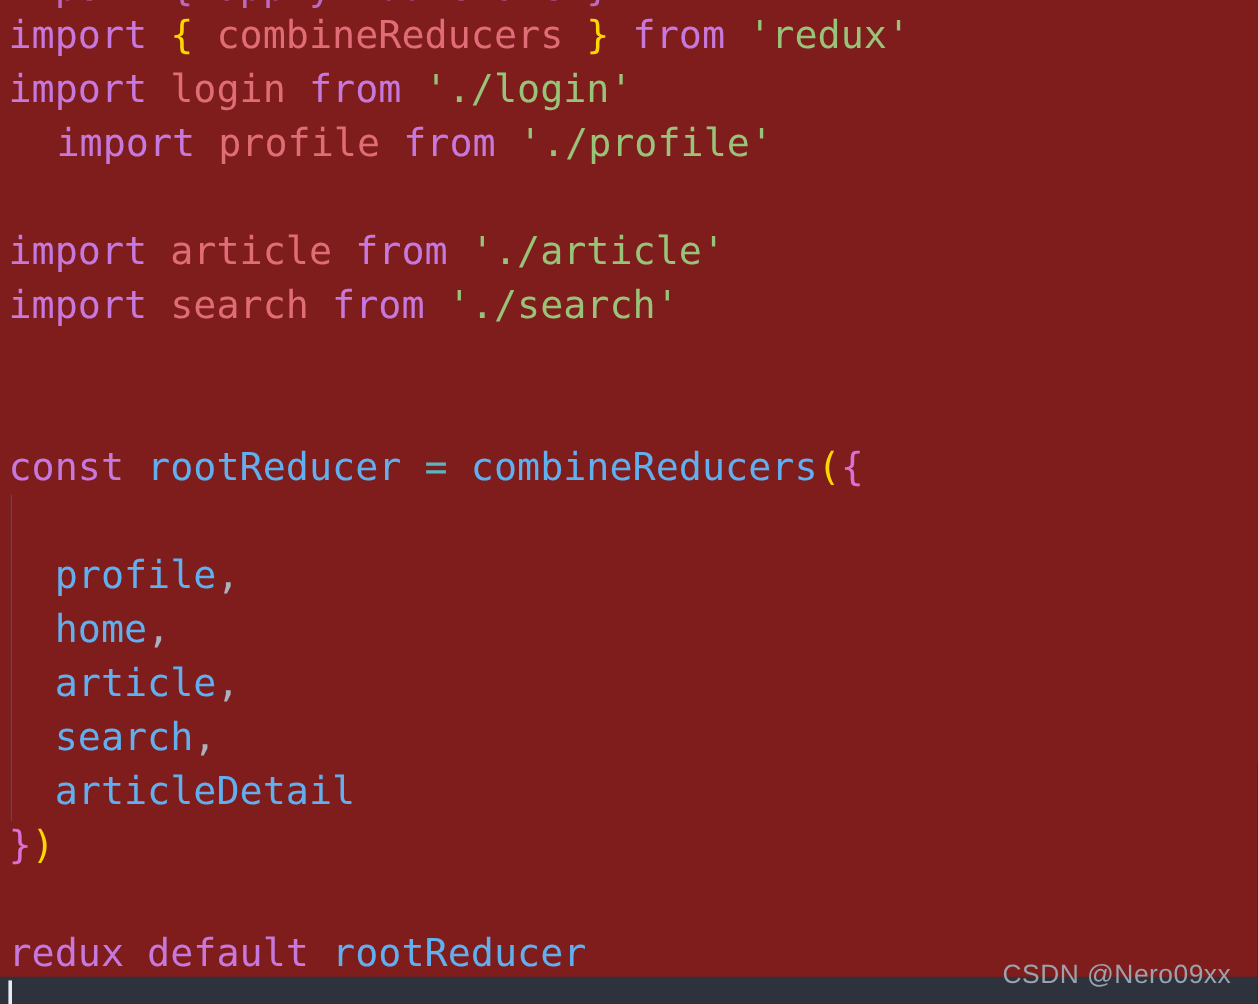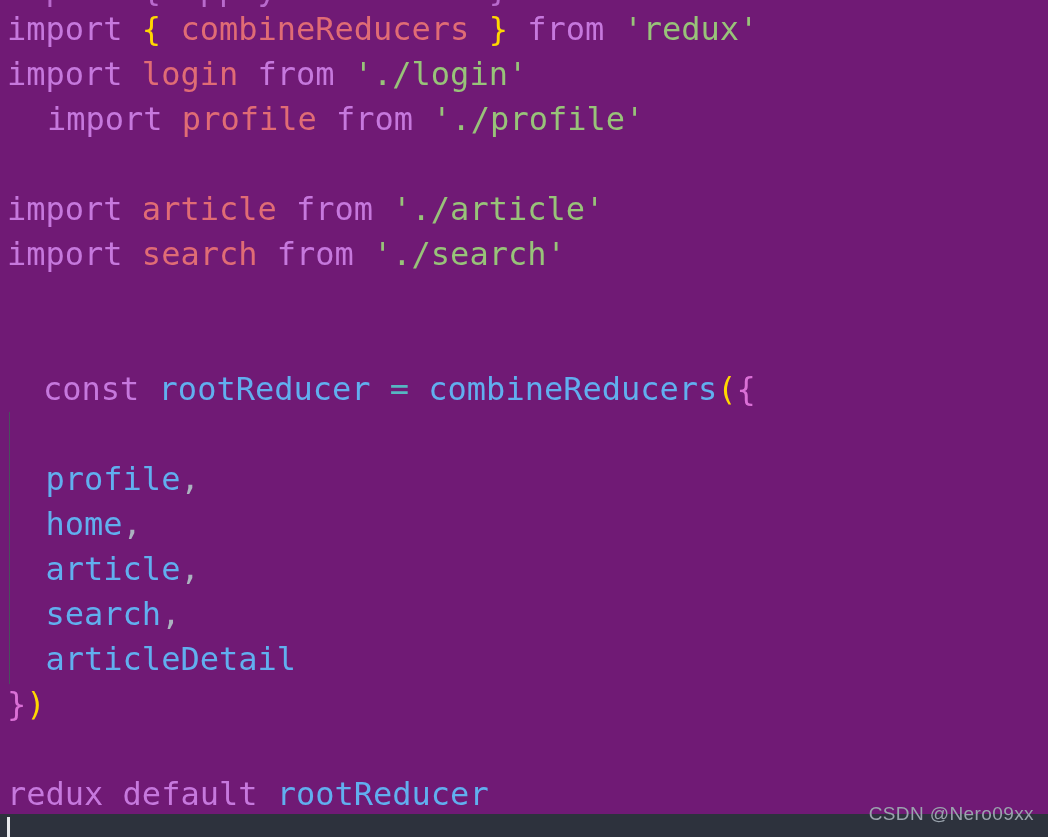--- a/index.html
+++ b/index.html
@@ -70,56 +70,56 @@
   }
 
   .cursor {
     position: absolute;
     width: 3px;
     background: #e8eaed;
   }
 
   .watermark {
     position: absolute;
-    right: 14px;
+    right: 22px;
     bottom: 12px;
     font-family: "Liberation Sans", sans-serif;
-    font-size: 19px;
+    font-size: 22px;
     color: #9aa3ad;
     letter-spacing: 0.4px;
     white-space: pre;
     user-select: none;
   }
 
   
   .tok-keyword   { color: #c678dd; }  
   .tok-variable  { color: #e06c75; }  
   .tok-string    { color: #98c379; }  
   .tok-func      { color: #61afef; }  
   .tok-operator  { color: #56b6c2; }  
   .tok-punct     { color: #abb2bf; }  
   .tok-b1        { color: #ffd700; }  
   .tok-b2        { color: #da70d6; }  
 </style>
 </head>
 <body>
 
-<div id="editor" style="background: #701a75;">
+<div id="editor" style="background: #7f1d1d;">
 
   <div class="clipped-top-line" style="color: rgb(198, 120, 221);">import { applyMiddleware }</div>
 
   <div class="code-surface">
 
   <div class="line" style="top: 7px;"><span class="tok-keyword">import</span><span class="tok-punct"> </span><span class="tok-b1">{</span><span class="tok-punct"> </span><span class="tok-variable">combineReducers</span><span class="tok-punct"> </span><span class="tok-b1">}</span><span class="tok-punct"> </span><span class="tok-keyword">from</span><span class="tok-punct"> </span><span class="tok-string">'redux'</span></div>
       <div class="line" style="top: 52px;"><span class="tok-keyword">import</span><span class="tok-punct"> </span><span class="tok-variable">login</span><span class="tok-punct"> </span><span class="tok-keyword">from</span><span class="tok-punct"> </span><span class="tok-string">'./login'</span></div>
       <div class="line" style="top: 97px; margin-left: 40px;"><span class="tok-keyword">import</span><span class="tok-punct"> </span><span class="tok-variable">profile</span><span class="tok-punct"> </span><span class="tok-keyword">from</span><span class="tok-punct"> </span><span class="tok-string">'./profile'</span></div>
       <div class="line" style="top: 187px;"><span class="tok-keyword">import</span><span class="tok-punct"> </span><span class="tok-variable">article</span><span class="tok-punct"> </span><span class="tok-keyword">from</span><span class="tok-punct"> </span><span class="tok-string">'./article'</span></div>
       <div class="line" style="top: 232px;"><span class="tok-keyword">import</span><span class="tok-punct"> </span><span class="tok-variable">search</span><span class="tok-punct"> </span><span class="tok-keyword">from</span><span class="tok-punct"> </span><span class="tok-string">'./search'</span></div>
       <div class="line" style="top: 322px;">&nbsp;</div>
-      <div class="line" style="top: 367px; margin-left: 36px;"><span class="tok-keyword">const</span><span class="tok-punct"> </span><span class="tok-func">rootReducer</span><span class="tok-punct"> </span><span class="tok-operator">=</span><span class="tok-punct"> </span><span class="tok-func">combineReducers</span><span class="tok-b1">(</span><span class="tok-b2">{</span></div>
+      <div class="line" style="top: 367px;"><span class="tok-keyword">const</span><span class="tok-punct"> </span><span class="tok-func">rootReducer</span><span class="tok-punct"> </span><span class="tok-operator">=</span><span class="tok-punct"> </span><span class="tok-func">combineReducers</span><span class="tok-b1">(</span><span class="tok-b2">{</span></div>
       <div class="line" style="top: 457px;"><span class="tok-punct">  </span><span class="tok-func">profile</span><span class="tok-punct">,</span></div>
       <div class="line" style="top: 502px;"><span class="tok-punct">  </span><span class="tok-func">home</span><span class="tok-punct">,</span></div>
       <div class="line" style="top: 547px;"><span class="tok-punct">  </span><span class="tok-func">article</span><span class="tok-punct">,</span></div>
       <div class="line" style="top: 592px;"><span class="tok-punct">  </span><span class="tok-func">search</span><span class="tok-punct">,</span></div>
       <div class="line" style="top: 637px;"><span class="tok-punct">  </span><span class="tok-func">articleDetail</span></div>
       <div class="line" style="top: 682px;"><span class="tok-b2">}</span><span class="tok-b1">)</span></div>
       <div class="line" style="top: 727px;">&nbsp;</div>
       <div class="line" style="top: 772px;"><span class="tok-keyword">redux</span><span class="tok-punct"> </span><span class="tok-keyword">default</span><span class="tok-punct"> </span><span class="tok-func">rootReducer</span></div>
       <div class="line" style="top: 817px;">&nbsp;</div>
     </div>

